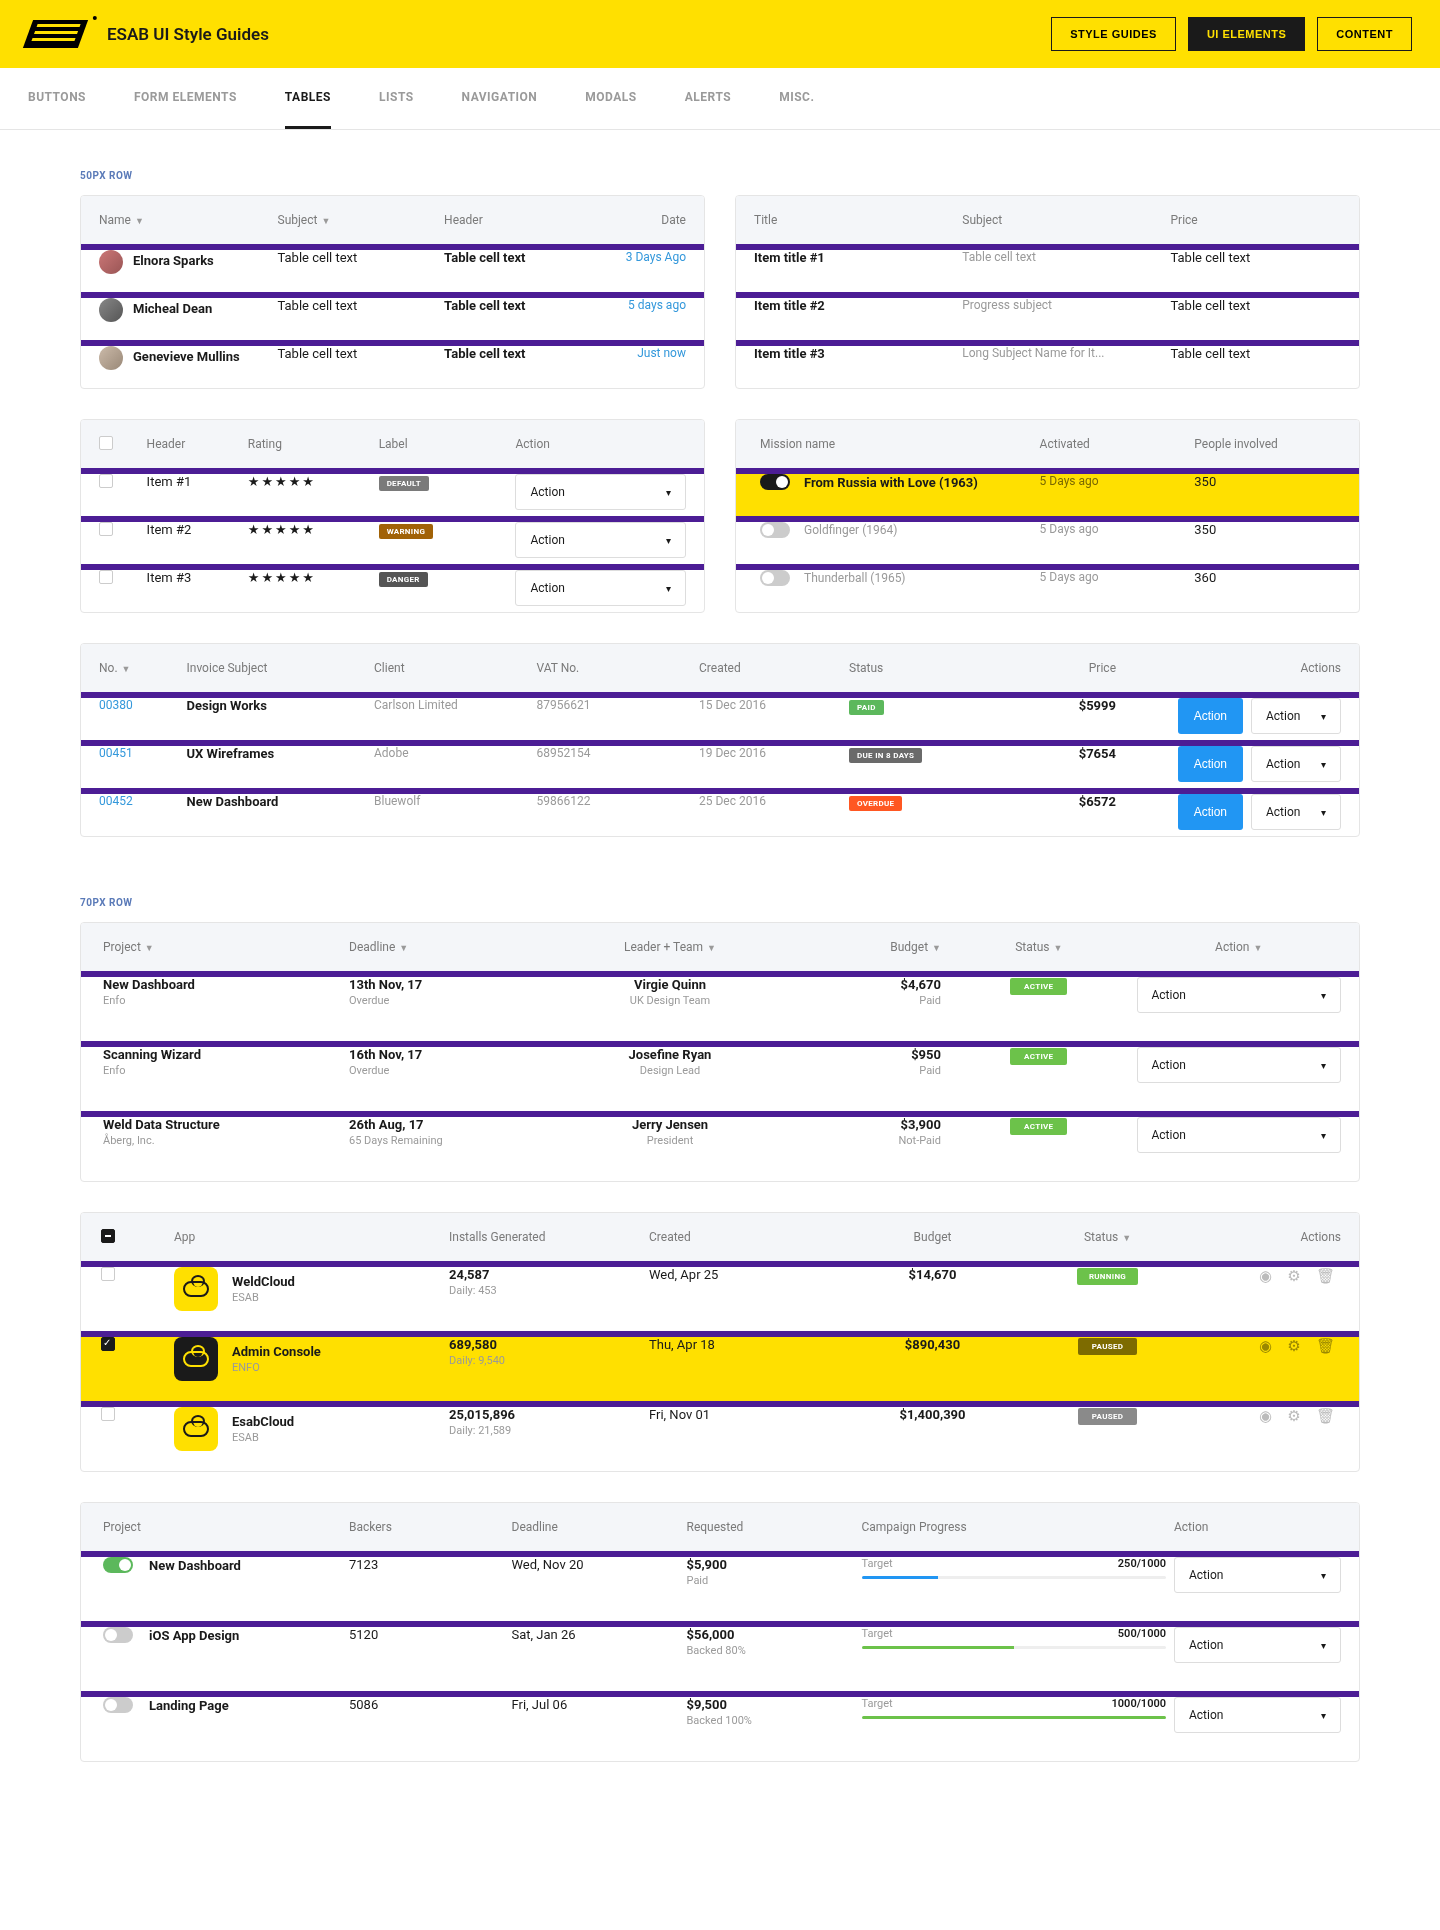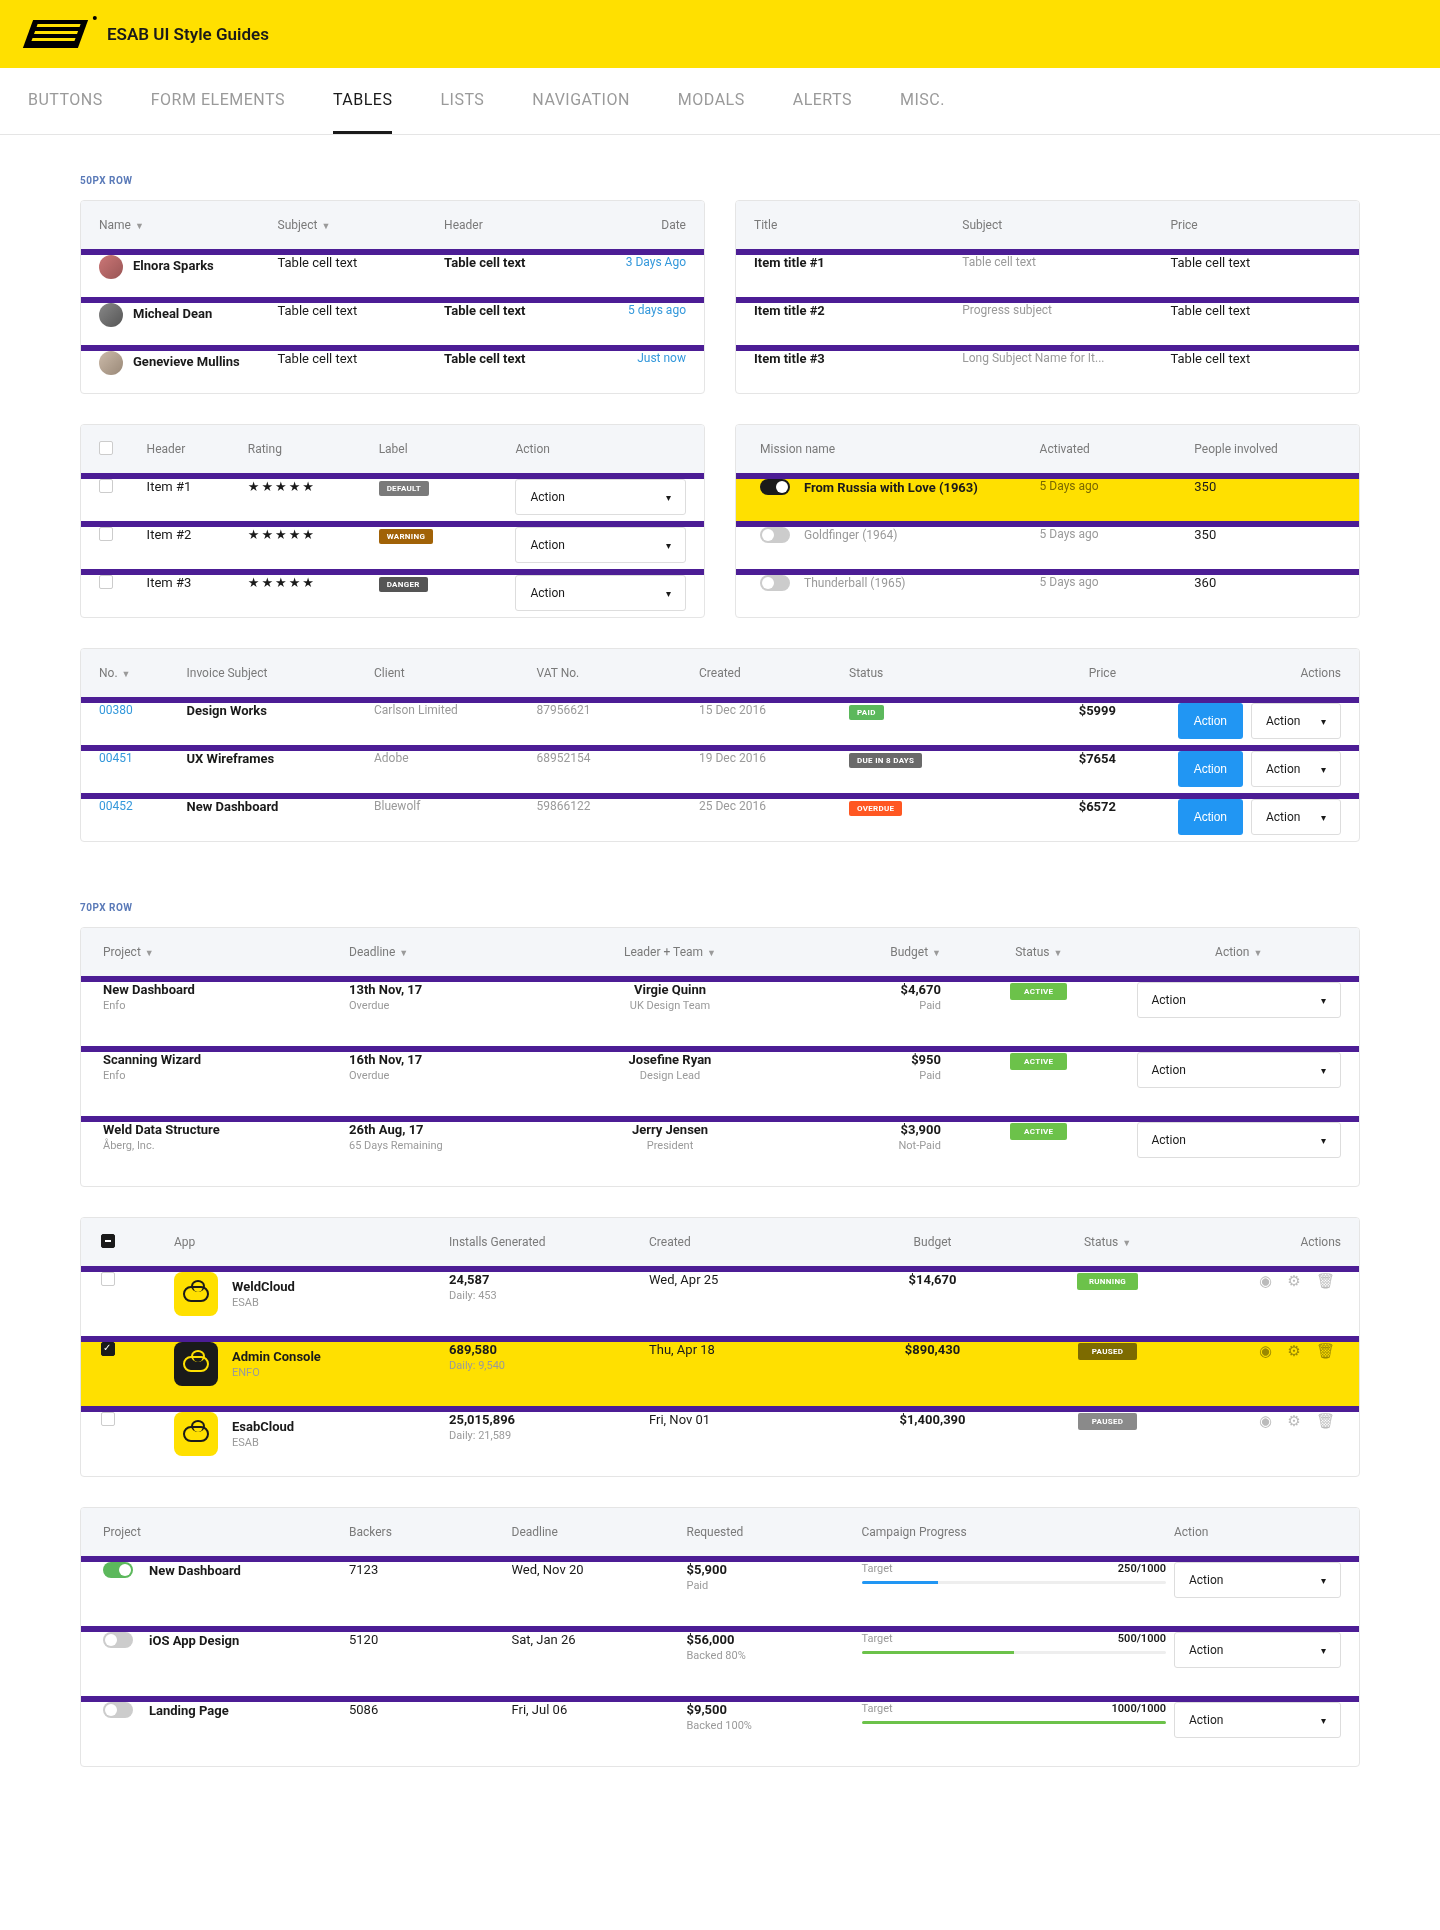--- a/index.html
+++ b/index.html
@@ -6,21 +6,21 @@
 body{font-family:-apple-system,BlinkMacSystemFont,"Segoe UI",Roboto,sans-serif;background:#fff;color:#1a1a1a;font-size:13px;width:1440px}
 .topbar{background:#ffe000;height:68px;display:flex;align-items:center;padding:0 28px}
 .logo{width:55px;height:28px;background:#000;transform:skewX(-20deg);position:relative;margin-right:24px}
 .logo::after{content:"";position:absolute;top:4px;left:6px;right:6px;height:3px;background:#ffe000;box-shadow:0 7px 0 #ffe000,0 14px 0 #ffe000}
 .logo-dot{position:absolute;top:-4px;right:-8px;width:4px;height:4px;background:#000;border-radius:50%;transform:skewX(20deg)}
 .brand-title{font-size:17px;font-weight:600;color:#1a1a1a}
 .topbar-right{margin-left:auto;display:flex;gap:12px}
 .tbtn{padding:10px 18px;border:1px solid #1a1a1a;background:transparent;font-size:11px;font-weight:700;letter-spacing:0.5px;cursor:pointer}
 .tbtn.dark{background:#1a1a1a;color:#ffe000}
 .subnav{border-bottom:1px solid #e5e5e5;padding:0 28px;display:flex;gap:48px}
-.subnav-item{padding:22px 0;font-size:16px;font-weight:400;color:#9a9a9a;letter-spacing:0.5px;cursor:pointer;border-bottom:3px solid transparent}
+.subnav-item{padding:22px 0;font-size:12px;font-weight:700;color:#9a9a9a;letter-spacing:0.5px;cursor:pointer;border-bottom:3px solid transparent}
 .subnav-item.active{color:#1a1a1a;border-bottom-color:#1a1a1a}
 .page{padding:40px 80px}
 .section-label{font-size:10px;font-weight:700;color:#5a7ab8;letter-spacing:0.5px;margin-bottom:14px}
 .row2{display:flex;gap:30px;margin-bottom:30px}
 .tbl{border:1px solid #e5e5e5;border-radius:4px;flex:1;overflow:hidden}
 .thead{background:#f4f6f9;display:flex;padding:0 14px;height:48px;align-items:center;font-size:12px;color:#7a7a7a}
 .trow{display:flex;padding:0 14px;align-items:flex-start;border-top:6px solid #4c1d95}
 .h50{height:48px}
 .h70{height:70px}
 .trow.yellow{background:#ffe000}
@@ -77,20 +77,25 @@
 .sub{font-size:11px;color:#9a9a9a;margin-top:2px}
 </style>
 </head>
 <body>
 
 <div class="topbar">
   <div class="logo">
       <span class="logo-dot"></span>
     </div>
   <div class="brand-title">ESAB UI Style Guides</div>
+  <div class="topbar-right">
+    <button class="tbtn">STYLE GUIDES</button>
+    <button class="tbtn dark">UI ELEMENTS</button>
+    <button class="tbtn">CONTENT</button>
+  </div>
 </div>
 
 <div class="subnav">
   <div class="subnav-item">BUTTONS</div>
   <div class="subnav-item">FORM ELEMENTS</div>
   <div class="subnav-item active">TABLES</div>
   <div class="subnav-item">LISTS</div>
   <div class="subnav-item">NAVIGATION</div>
   <div class="subnav-item">MODALS</div>
   <div class="subnav-item">ALERTS</div>

